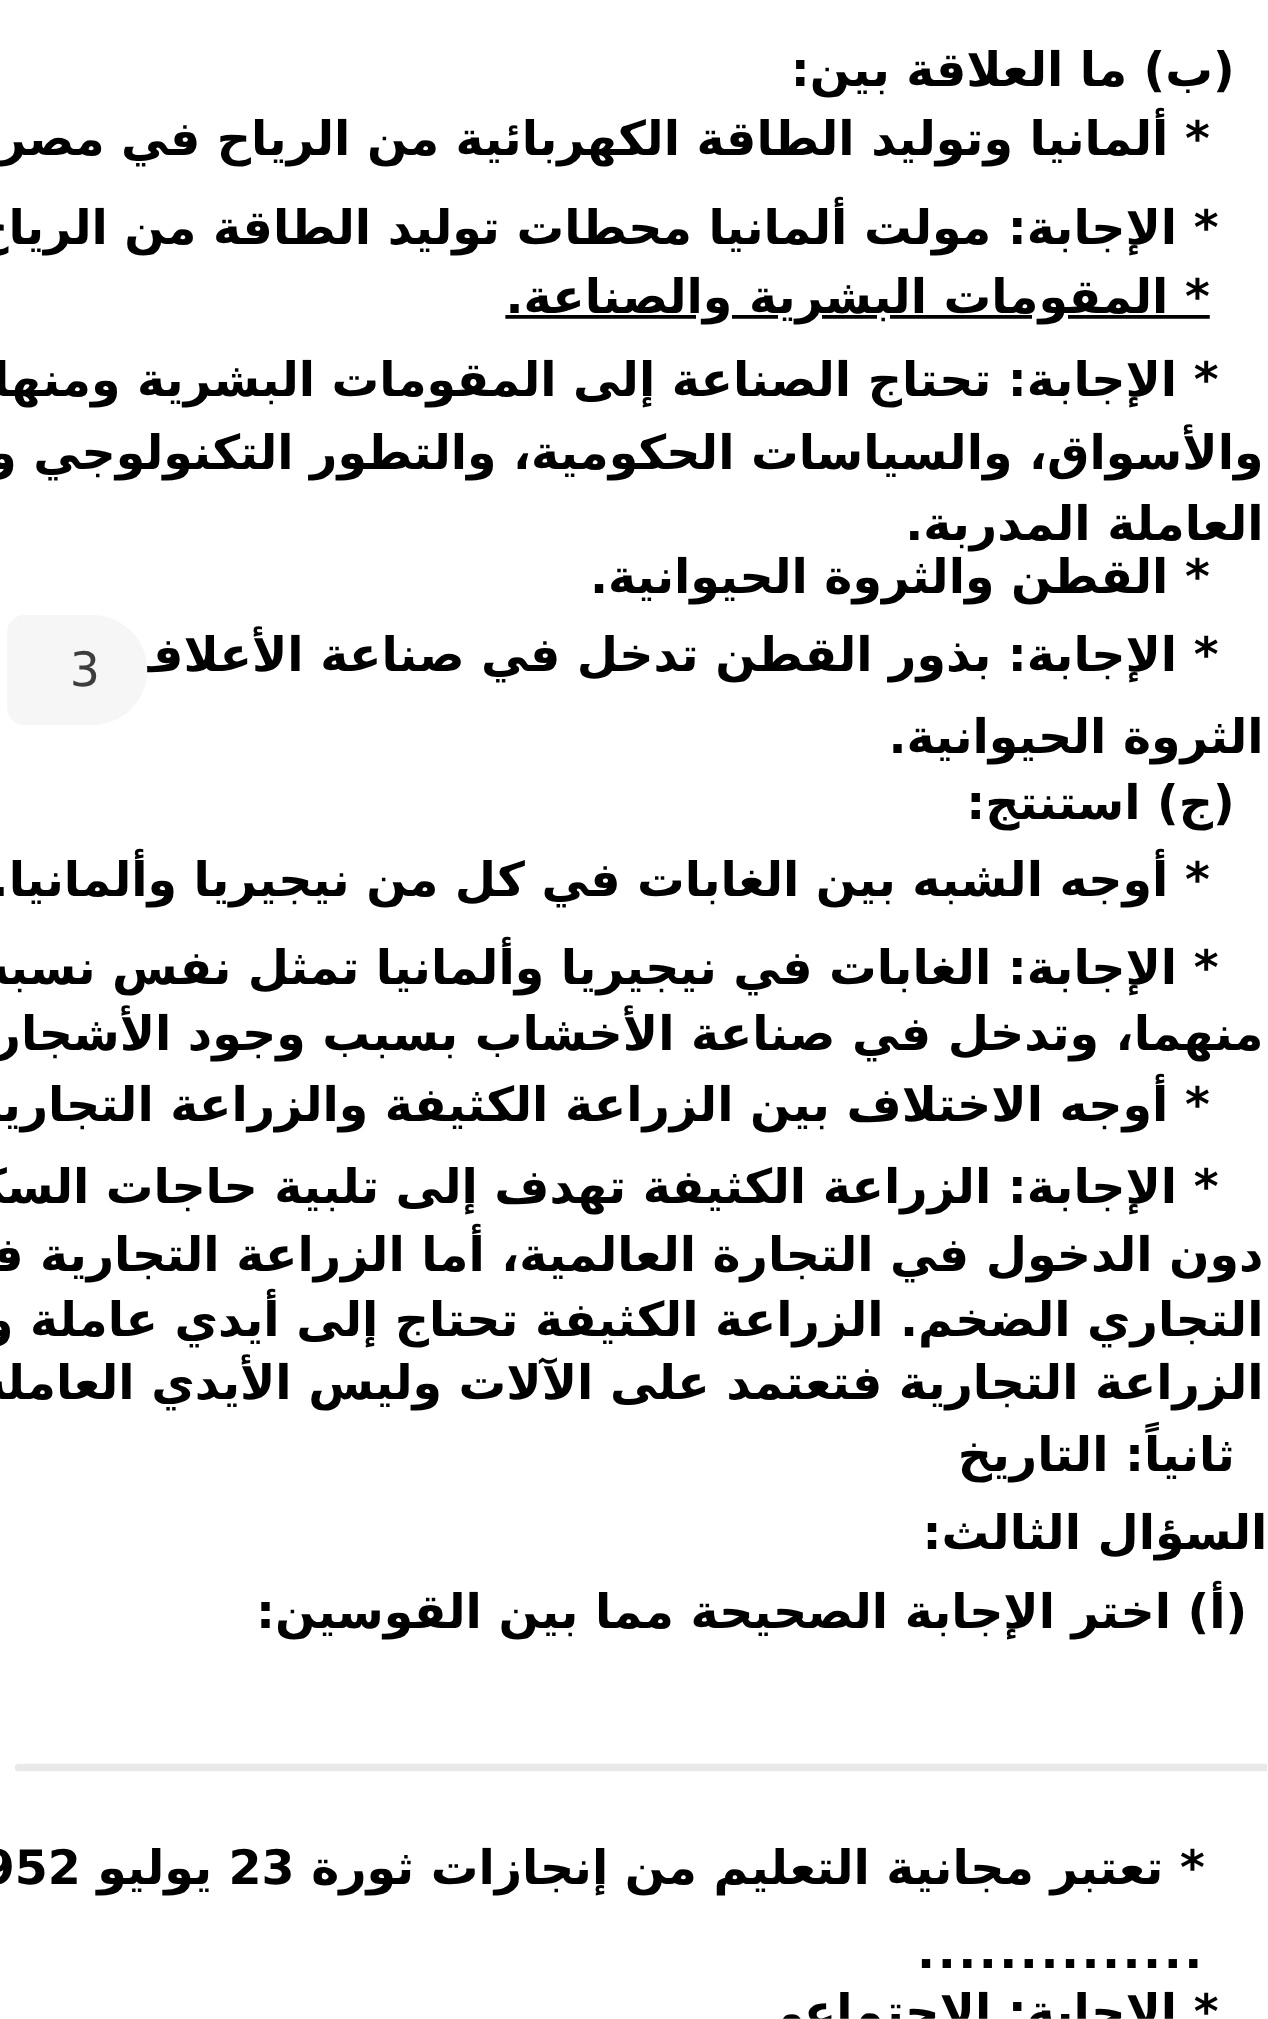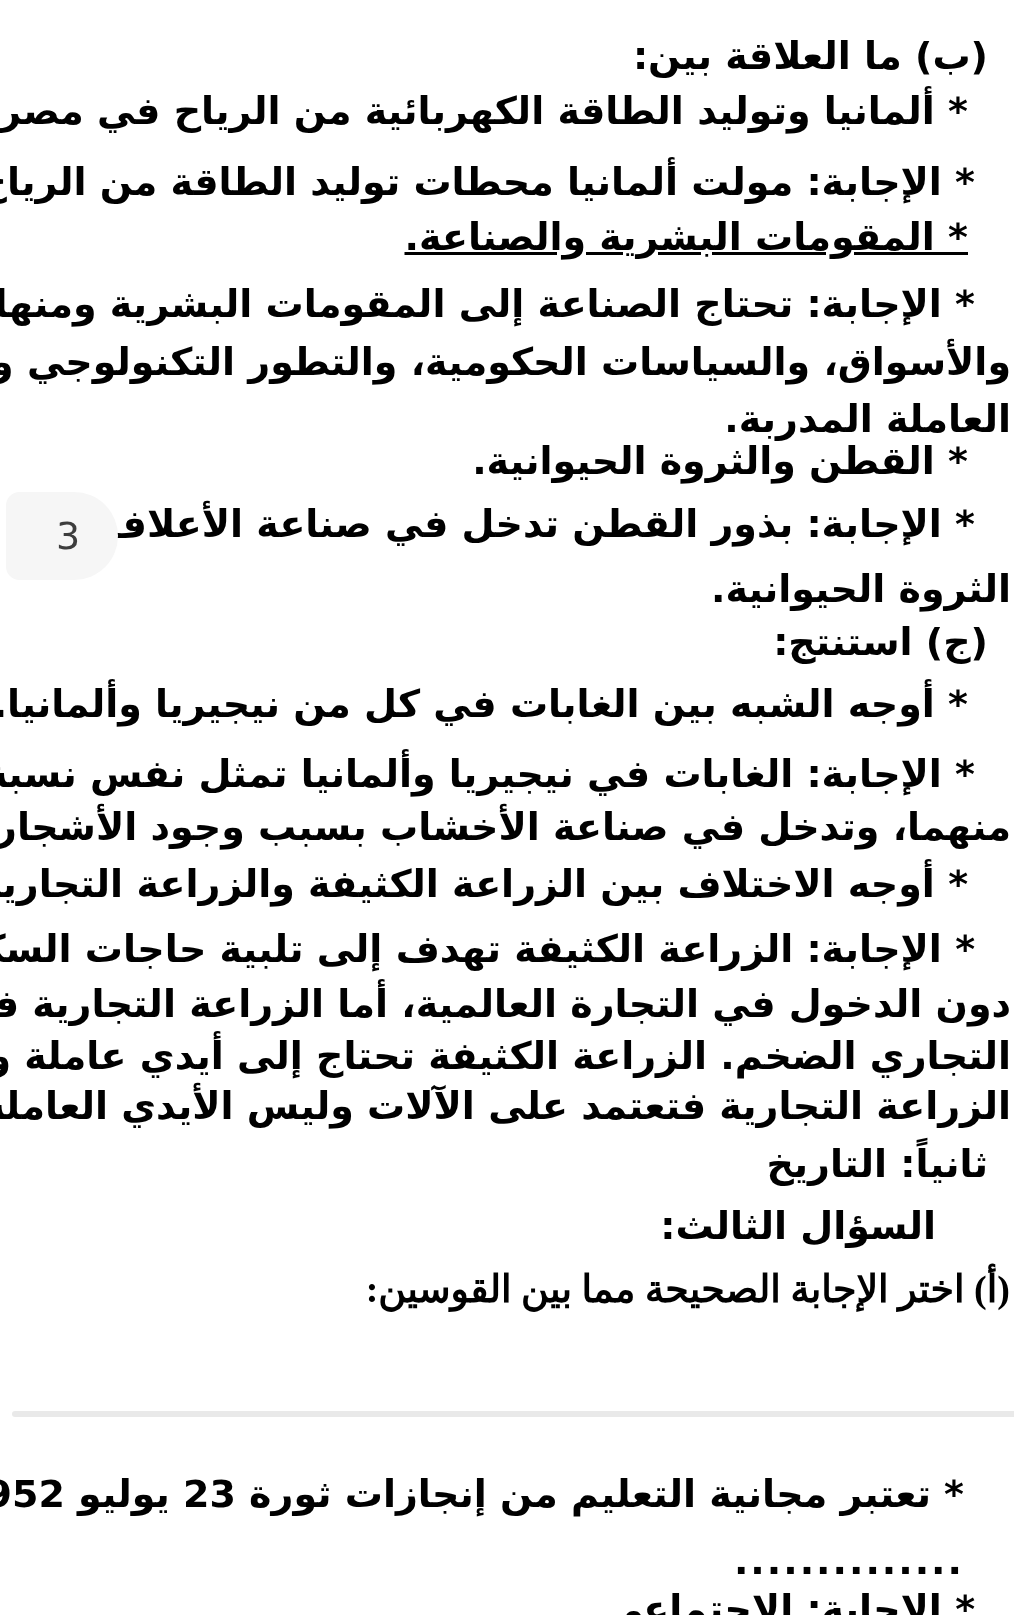--- a/index.html
+++ b/index.html
@@ -17,22 +17,22 @@
     direction:rtl;
     text-align:right;
     white-space:nowrap;
     font-weight:bold;
     font-size:38px;
     line-height:42px;
     color:#000000;
   }
   
   .k-h1    {padding-right:26px;}
-  .k-h2    {padding-right:78px;}
-  .k-h3    {padding-right:4px;font-family:Liberation Serif, serif;}
+  .k-h2    {}
+  .k-h3    {padding-right:16px;}
   .k-bullet{padding-right:46px;}
   .k-answer{padding-right:39px;}
   .k-cont  {padding-right:3px;}
   .k-b2    {padding-right:50px;}
   .k-dots  {padding-right:50px; letter-spacing:2px;}
   .divider{
     position:absolute;
     left:12px;right:0;
     top:1411px;height:6px;
     border-radius:3px 0 0 3px;

